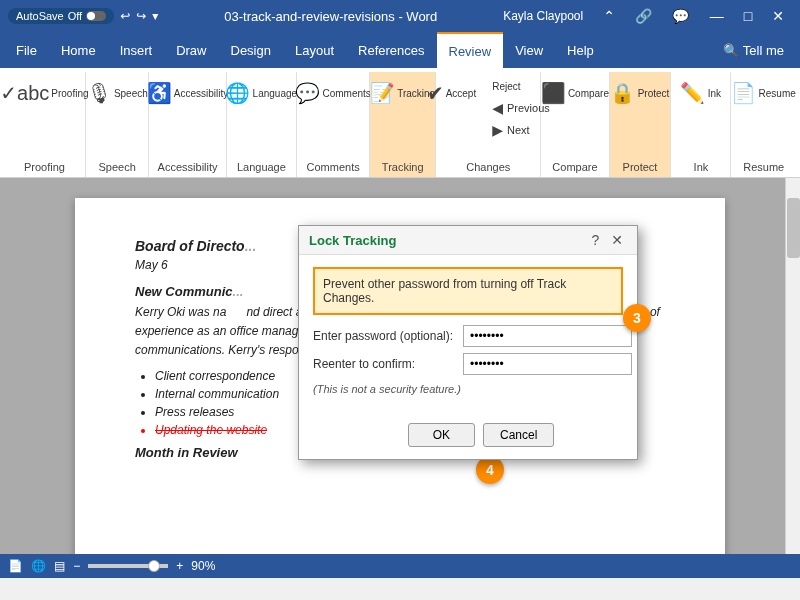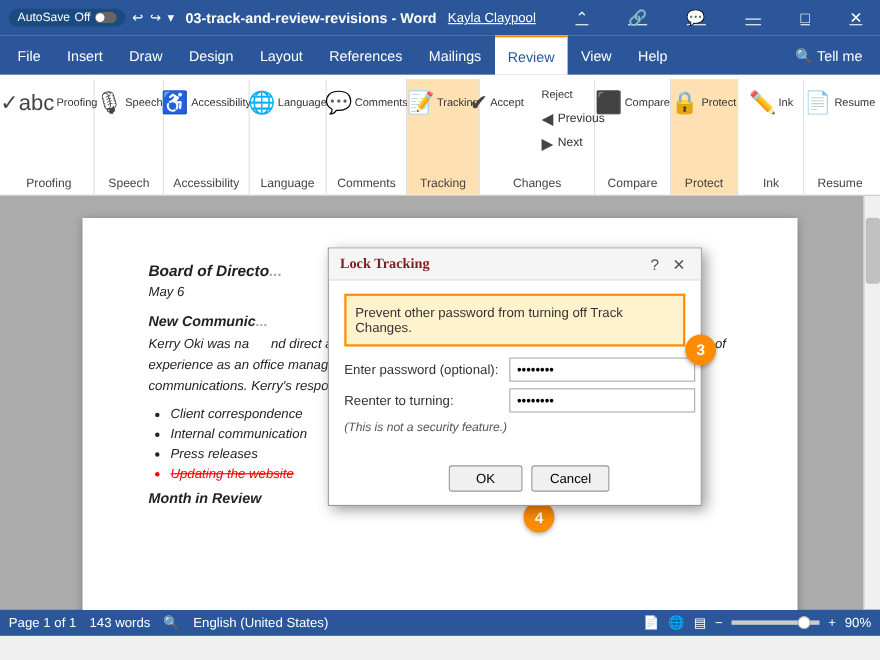--- a/index.html
+++ b/index.html
@@ -9,22 +9,22 @@
     .title-bar {
       background: #2b579a;
       color: white;
       height: 32px;
       display: flex;
       align-items: center;
       padding: 0 8px;
       justify-content: space-between;
     }
     .title-bar-left { display: flex; align-items: center; gap: 6px; font-size: 12px; }
-    .title-bar-center { font-size: 13px; font-weight: 700; }
-    .title-bar-right { display: flex; align-items: center; gap: 20px; text-decoration: underline; }
+    .title-bar-center { font-size: 13px; font-weight: 400; }
+    .title-bar-right { display: flex; align-items: center; gap: 4px; }
     .title-btn { background: none; border: none; color: white; cursor: pointer; padding: 2px 8px; font-size: 14px; }
     .autosave-toggle { background: #1a4a80; border: none; color: white; border-radius: 10px; padding: 2px 8px; font-size: 11px; cursor: pointer; display: flex; align-items: center; gap: 4px; }
     .toggle-indicator { width: 20px; height: 10px; background: #666; border-radius: 5px; position: relative; }
     .toggle-dot { width: 8px; height: 8px; background: white; border-radius: 50%; position: absolute; top: 1px; left: 1px; }
 
     
     .menu-bar {
       background: #2b579a;
       color: white;
       height: 36px;
@@ -144,21 +144,21 @@
       z-index: 101;
     }
     .dialog-titlebar {
       background: #f5f5f5;
       border-bottom: 1px solid #ddd;
       padding: 6px 10px;
       display: flex;
       justify-content: space-between;
       align-items: center;
     }
-    .dialog-title { font-size: 13px; font-weight: 600; color: #7f1d1d; font-family: Liberation Serif, serif; }
+    .dialog-title { font-size: 13px; font-weight: 600; color: #15803d; }
     .dialog-controls { display: flex; gap: 4px; }
     .dialog-btn-help { background: none; border: none; cursor: pointer; font-size: 14px; color: #555; padding: 0 4px; }
     .dialog-btn-close { background: none; border: none; cursor: pointer; font-size: 14px; color: #555; padding: 0 4px; }
     .dialog-body { padding: 12px 14px; }
     .dialog-warning { background: #fff3cd; border: 2px solid #ff8c00; padding: 8px; margin-bottom: 10px; font-size: 12px; color: #333; }
     .dialog-field { display: flex; align-items: center; margin-bottom: 6px; }
     .dialog-field label { font-size: 12px; color: #333; min-width: 150px; }
     .dialog-field input { flex: 1; border: 1px solid #aaa; padding: 3px 6px; font-size: 12px; }
     .dialog-note { font-size: 11px; color: #555; margin: 8px 0 10px; font-style: italic; }
     .dialog-footer { display: flex; justify-content: center; gap: 8px; padding: 6px 14px 12px; }
@@ -199,26 +199,26 @@
     <button class="title-btn">🔗</button>
     <button class="title-btn">💬</button>
     <button class="title-btn">—</button>
     <button class="title-btn">□</button>
     <button class="title-btn close">✕</button>
   </div>
 </div>
 
 <div class="menu-bar">
   <div class="menu-item">File</div>
+  <div class="menu-item">Home</div>
   <div class="menu-item">Insert</div>
   <div class="menu-item">Draw</div>
   <div class="menu-item">Design</div>
   <div class="menu-item">Layout</div>
   <div class="menu-item">References</div>
-  <div class="menu-item">Mailings</div>
   <div class="menu-item active">Review</div>
   <div class="menu-item">View</div>
   <div class="menu-item">Help</div>
   <div class="menu-item" style="margin-left:auto;">🔍 Tell me</div>
 </div>
 
 <div class="ribbon">
 
   <div class="ribbon-group">
     <div class="ribbon-buttons">
@@ -378,21 +378,21 @@
       </div>
       <div class="dialog-body">
         <div class="dialog-warning">
           <span>Prevent other password from turning off Track Changes.</span>
         </div>
         <div class="dialog-field">
           <label>Enter password (optional):</label>
           <input type="password" value="********" style="">
         </div>
         <div class="dialog-field">
-          <label>Reenter to turning:</label>
+          <label>Reenter to confirm:</label>
           <input type="password" value="********" style="">
         </div>
         <div class="dialog-note">(This is not a security feature.)</div>
       </div>
       <div class="dialog-footer">
         <button class="dialog-ok">OK</button>
         <button class="dialog-cancel">Cancel</button>
       </div>
 
       <div class="step-badge step-3">
@@ -402,26 +402,20 @@
 
     <div style="position: absolute; top: 58%; left: 52%; transform: translate(60px, 60px);">
       <div class="step-badge">
         <span>4</span>
       </div>
     </div>
   </div>
 </div>
 
 <div class="status-bar">
-  <div class="status-left">
-    <span>Page 1 of 1</span>
-    <span>143 words</span>
-    <span>🔍</span>
-    <span>English (United States)</span>
-  </div>
   <div class="status-right">
     <span>📄</span>
     <span>🌐</span>
     <span>▤</span>
     <span>−</span>
     <span style="width:80px;height:4px;background:#ccc;display:inline-block;vertical-align:middle;position:relative;">
       <span style="position:absolute;right:8px;top:-4px;width:12px;height:12px;background:white;border:1px solid #aaa;border-radius:50%;"></span>
     </span>
     <span>+</span>
     <span>90%</span>

